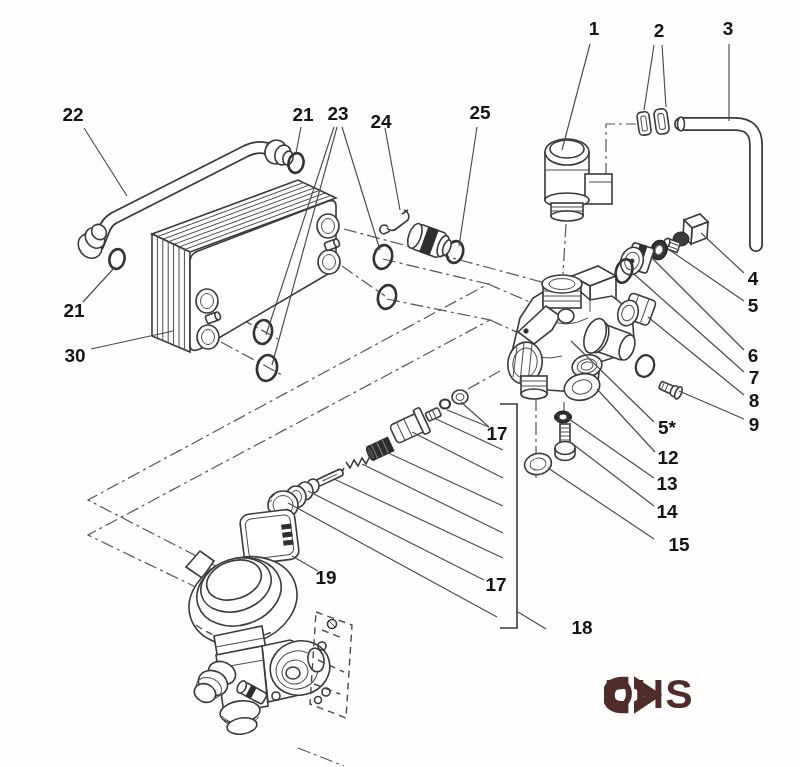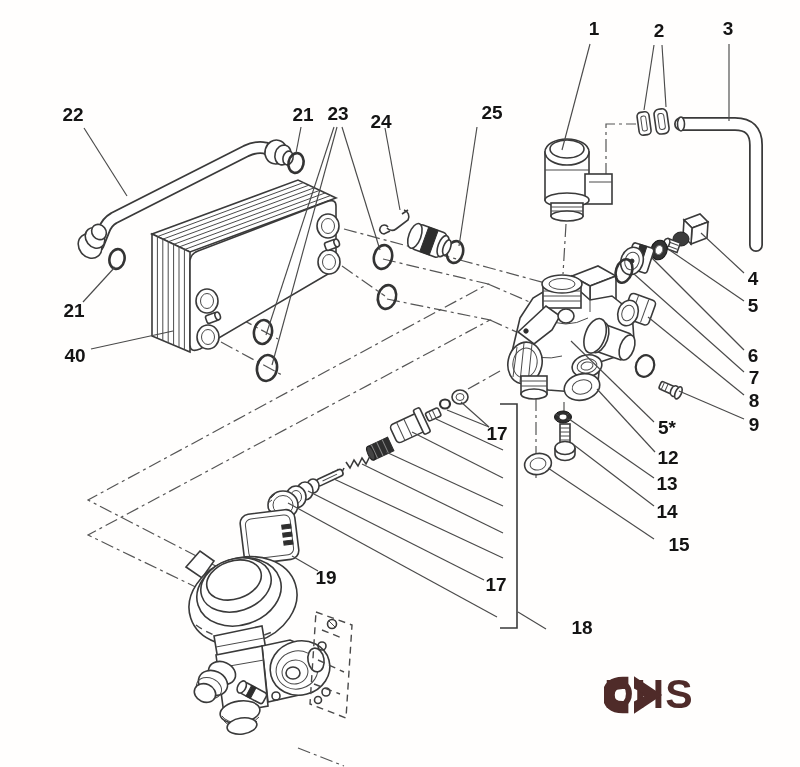--- a/index.html
+++ b/index.html
@@ -399,27 +399,27 @@
   <div class="callout" style="left:754px;top:425px">9</div>
   <div class="callout" style="left:667px;top:428px">5*</div>
   <div class="callout" style="left:668px;top:458px">12</div>
   <div class="callout" style="left:667px;top:484px">13</div>
   <div class="callout" style="left:667px;top:512px">14</div>
   <div class="callout" style="left:679px;top:545px">15</div>
   <div class="callout" style="left:497px;top:434px">17</div>
   <div class="callout" style="left:496px;top:585px">17</div>
   <div class="callout" style="left:582px;top:628px">18</div>
   <div class="callout" style="left:326px;top:578px">19</div>
-  <div class="callout" style="left:75px;top:356px">40</div>
+  <div class="callout" style="left:75px;top:356px">30</div>
   <div class="callout" style="left:74px;top:311px">21</div>
   <div class="callout" style="left:303px;top:115px">21</div>
   <div class="callout" style="left:73px;top:115px">22</div>
   <div class="callout" style="left:338px;top:114px">23</div>
   <div class="callout" style="left:381px;top:122px">24</div>
-  <div class="callout" style="left:492px;top:113px">25</div>
+  <div class="callout" style="left:480px;top:113px">25</div>
 
   <div class="logo">
     <svg width="60" height="42" viewBox="0 0 64 42">
       <path d="M26 8 H20 Q5 8 5 21 Q5 34 20 34 H26" fill="none" stroke-width="13" stroke="#4f2b29"></path>
       <path d="M32 1 L62 21 L32 41 L32 28 L45 21 L32 14 Z" fill="#4f2b29"></path>
     </svg>
     <span class="logo-text">DHS</span>
   </div>
 </div>
 

